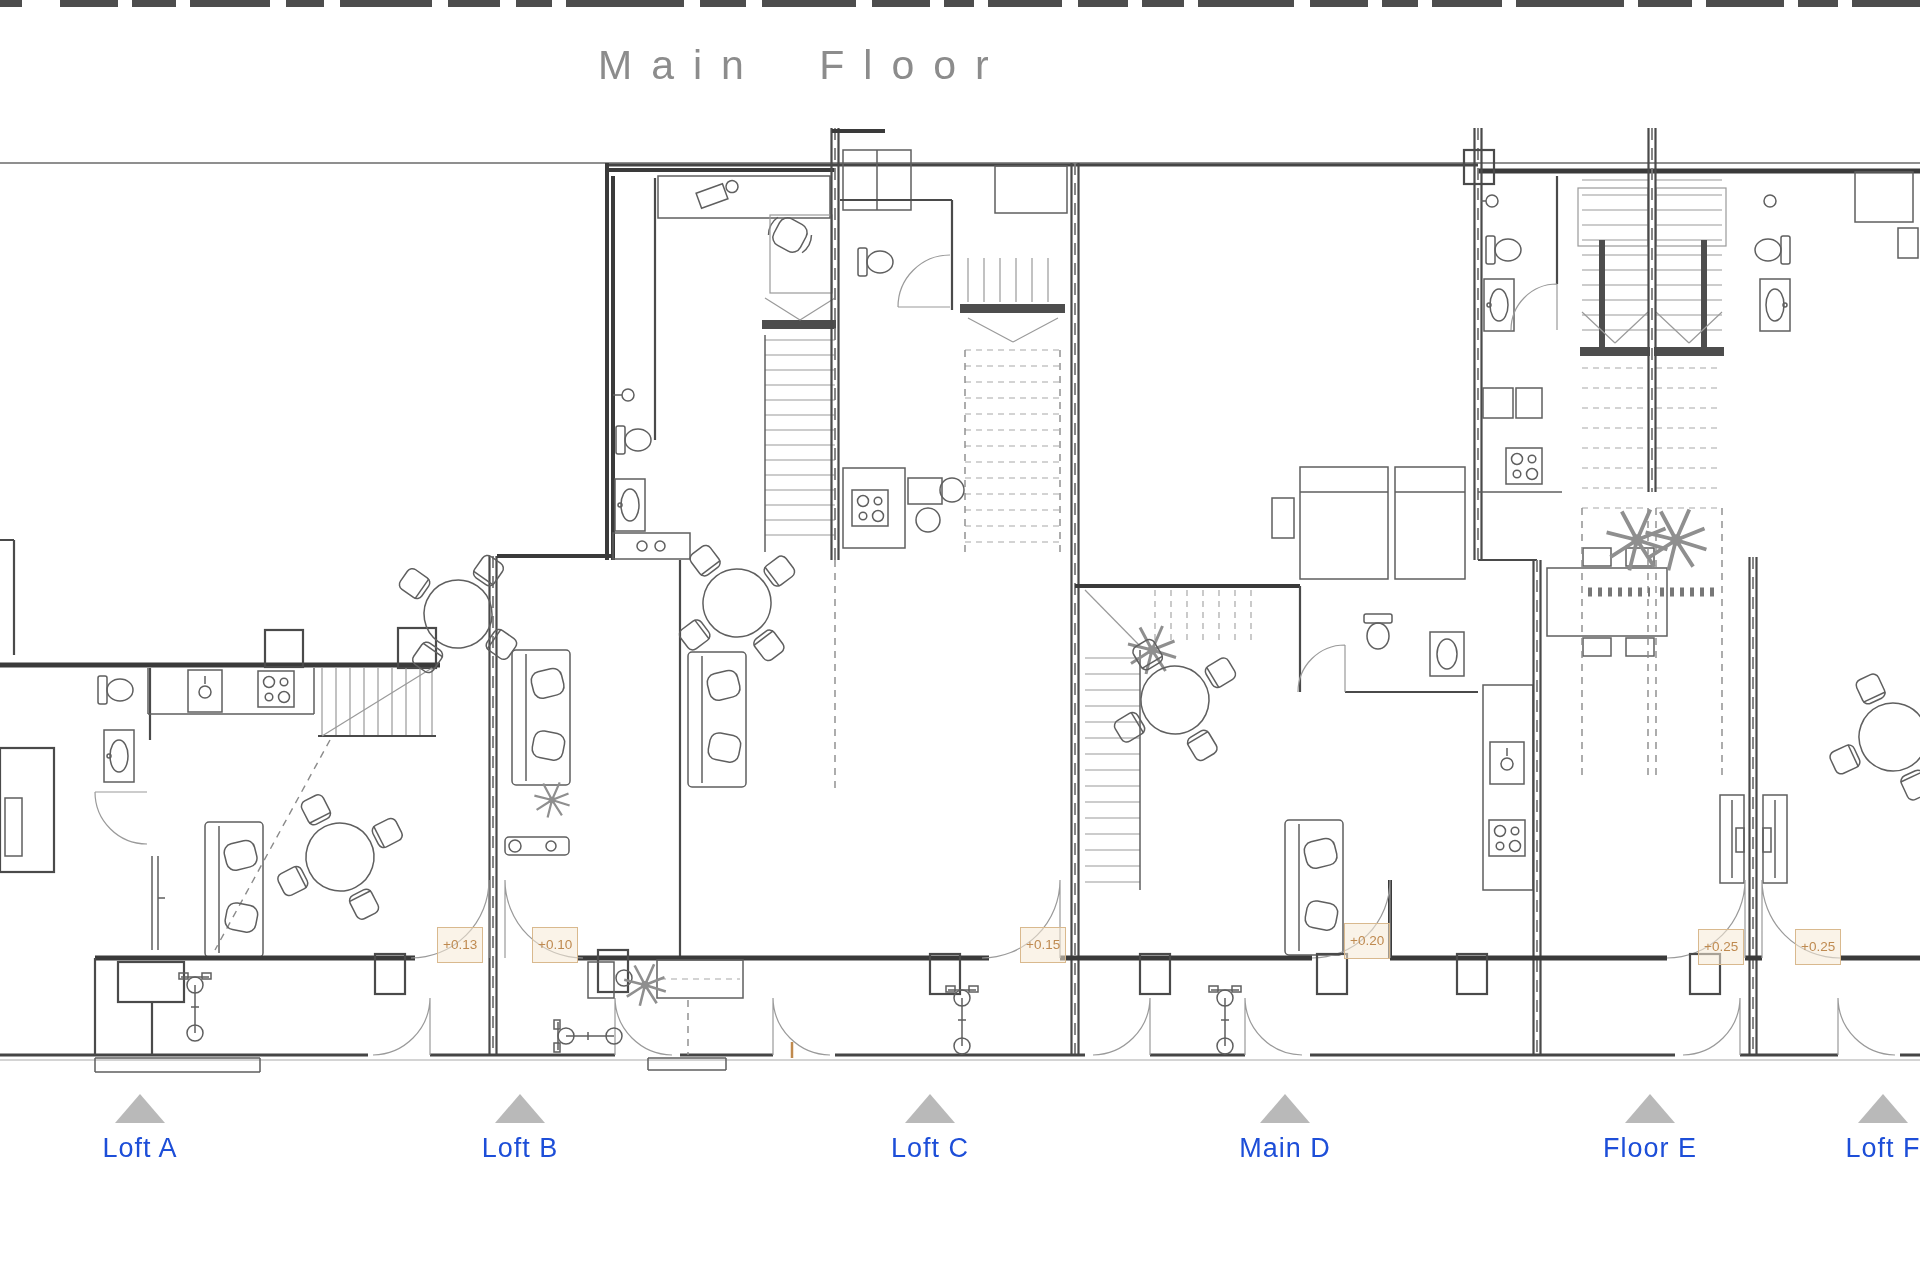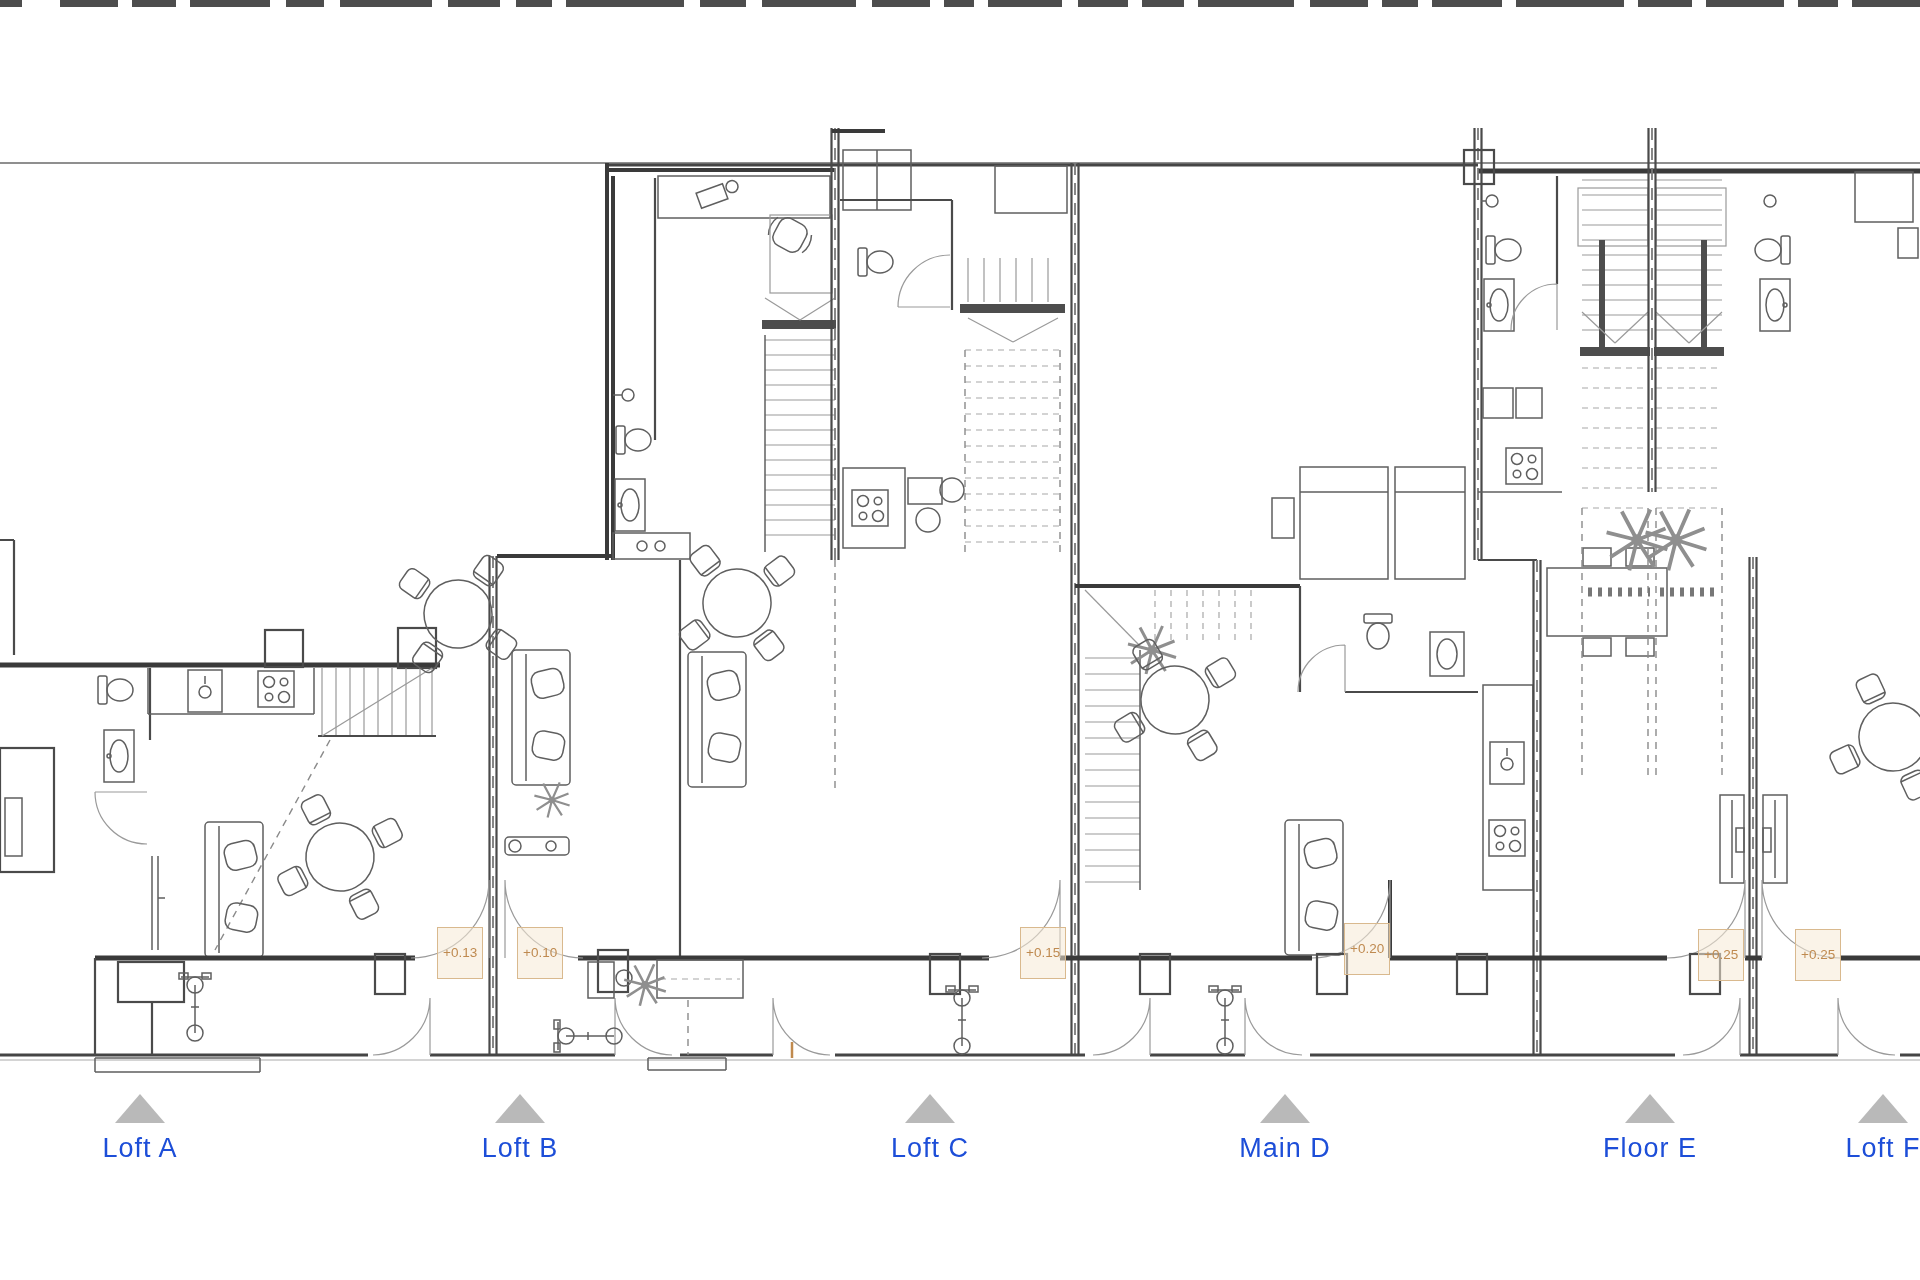--- a/index.html
+++ b/index.html
@@ -16,21 +16,21 @@
   .dash{stroke:#8a8a8a;stroke-width:1.4;stroke-dasharray:7 6;}
   .dashlt{stroke:#a8a8a8;stroke-width:1.2;stroke-dasharray:6 5;}
   .dash2{stroke:#7a7a7a;stroke-width:1.8;stroke-dasharray:12 8;}
   .dkfill{fill:#4d4d4d;stroke:none;}
   .gyfill{fill:#8f8f8f;stroke:none;}
   .plant{stroke:#8f8f8f;stroke-width:2;}
 
   .page-title{position:absolute;left:598px;top:42px;width:400px;
     font-size:41px;color:#8c8c8c;letter-spacing:19px;word-spacing:26px;white-space:nowrap;}
   .elev{position:absolute;font-size:13.5px;color:#bf8a50;border:1.5px solid #d9b98e;
-    background:rgba(246,233,214,.55);padding:17px 5px;line-height:16px;white-space:nowrap;}
+    background:rgba(246,233,214,.55);padding:9px 5px;line-height:16px;white-space:nowrap;}
   .loft{position:absolute;width:140px;text-align:center;}
   .loft .tri{width:0;height:0;margin:0 auto 10px auto;
     border-left:25px solid transparent;border-right:25px solid transparent;
     border-bottom:29px solid #b9b9b9;}
   .loft .txt{font-size:27px;color:#1d4ed8;letter-spacing:1px;}
 </style>
 </head>
 <body>
 
 <div class="stage">
@@ -361,23 +361,24 @@
     <use href="#plantg" transform="translate(645,985) scale(1.3)"></use>
     <path class="nf dash" d="M688 1000 V1055"></path>
 
     <use href="#bike" transform="translate(195,975)"></use>
     <use href="#bike" transform="translate(962,988)"></use>
     <use href="#bike" transform="translate(1225,988)"></use>
     <use href="#bike" transform="translate(556,1036) rotate(-90)"></use>
   </g>
 </svg>
 
+<div class="page-title">Main Floor</div>
 
 <div class="elev" style="left:437px;top:927px;"><span>+0.13</span></div>
-<div class="elev" style="left:517px;top:927px;"><span>+0.10</span></div>
+<div class="elev" style="left:532px;top:927px;"><span>+0.10</span></div>
 <div class="elev" style="left:1020px;top:927px;"><span>+0.15</span></div>
 <div class="elev" style="left:1344px;top:923px;"><span>+0.20</span></div>
 <div class="elev" style="left:1698px;top:929px;"><span>+0.25</span></div>
 <div class="elev" style="left:1795px;top:929px;"><span>+0.25</span></div>
 
 <div class="loft" style="left:70px;top:1094px;">
   <div class="tri"></div>
   <div class="txt">Loft A</div>
 </div>
 <div class="loft" style="left:450px;top:1094px;">

